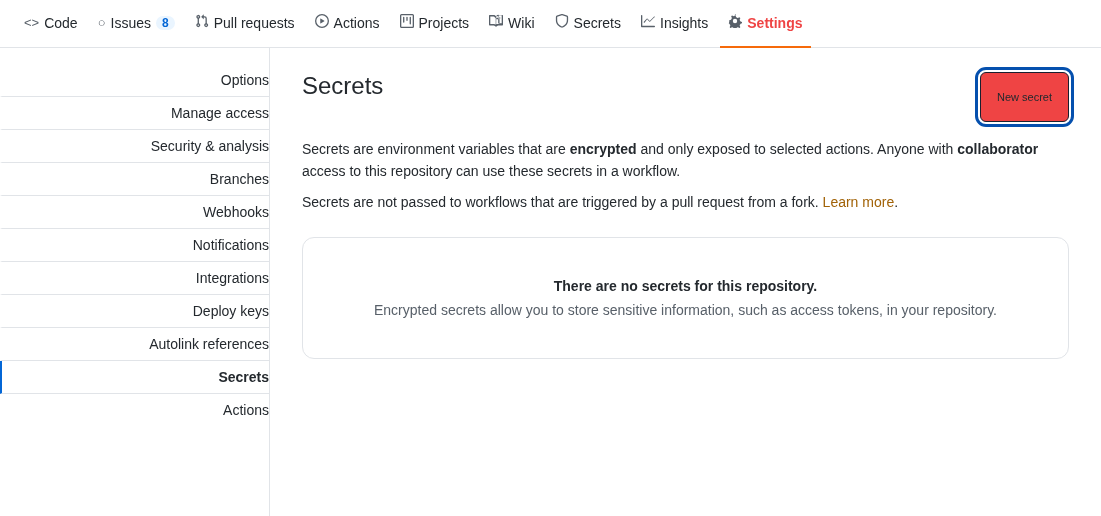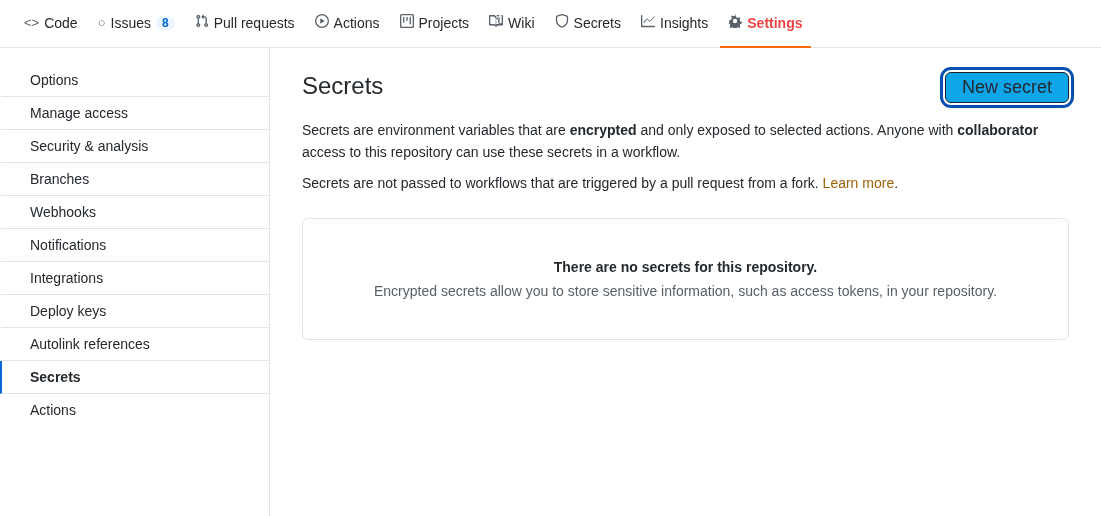--- a/index.html
+++ b/index.html
@@ -57,26 +57,27 @@
     
     .sidebar {
       width: 270px;
       border-right: 1px solid #e1e4e8;
       padding: 16px 0;
       flex-shrink: 0;
     }
     .sidebar-item {
       display: flex;
       align-items: center;
-      padding: 8px 28px;
+      padding: 8px 0;
       font-size: 14px;
       color: #24292e;
       cursor: pointer;
       border-left: 2px solid transparent;
       border-bottom: 1px solid #e1e4e8;
+      justify-content: flex-end;
     }
     .sidebar-item:last-child { border-bottom: none; }
     .sidebar-item.active {
       font-weight: 600;
       border-left: 2px solid #0366d6;
       background: #fff;
     }
 
     
     .main {
@@ -90,25 +91,25 @@
       align-items: flex-start;
       margin-bottom: 16px;
     }
     .page-title {
       font-size: 24px;
       font-weight: 400;
       color: #24292e;
     }
 
     .new-secret-btn {
-      padding: 4px 16px;
-      font-size: 18px;
+      padding: 18px 16px;
+      font-size: 11px;
       font-weight: 500;
       color: #24292e;
-      background: #0ea5e9;
+      background: #ef4444;
       border: 1px solid #1a1f2e;
       border-radius: 6px;
       cursor: pointer;
       outline: 3px solid #0550ae;
       outline-offset: 2px;
     }
 
     .description {
       font-size: 14px;
       line-height: 1.6;
@@ -118,21 +119,21 @@
     }
     .description b { font-weight: 700; }
 
     .learn-more {
       color: #a16207;
       text-decoration: none;
     }
 
     .empty-state-box {
       border: 1px solid #e1e4e8;
-      border-radius: 6px;
+      border-radius: 12px;
       padding: 40px 24px;
       text-align: center;
       margin-top: 24px;
       max-width: 780px;
     }
     .empty-state-box .empty-title {
       font-size: 14px;
       font-weight: 600;
       margin-bottom: 8px;
     }

